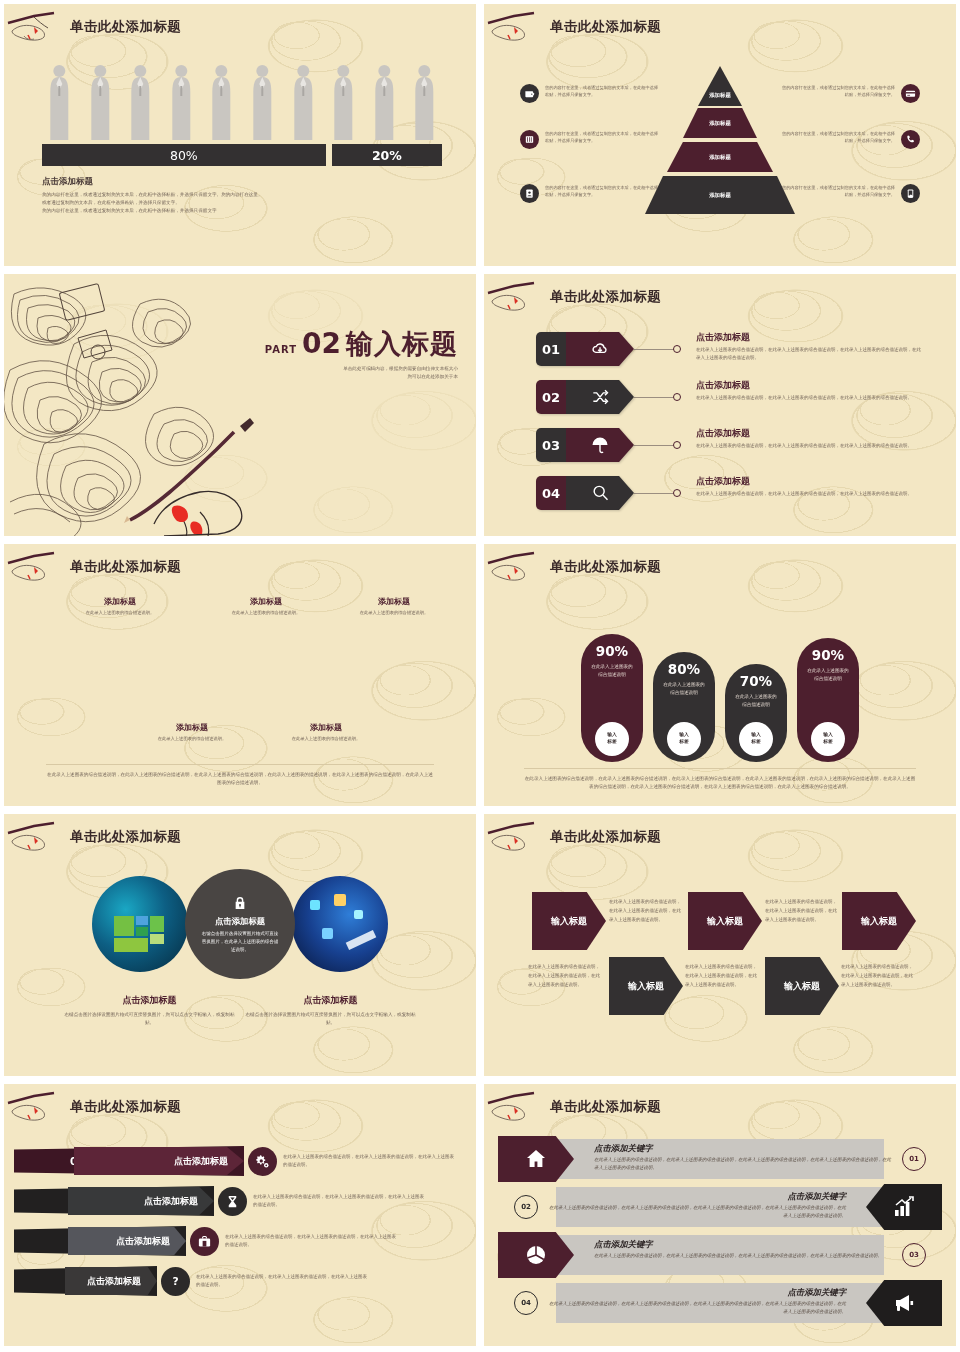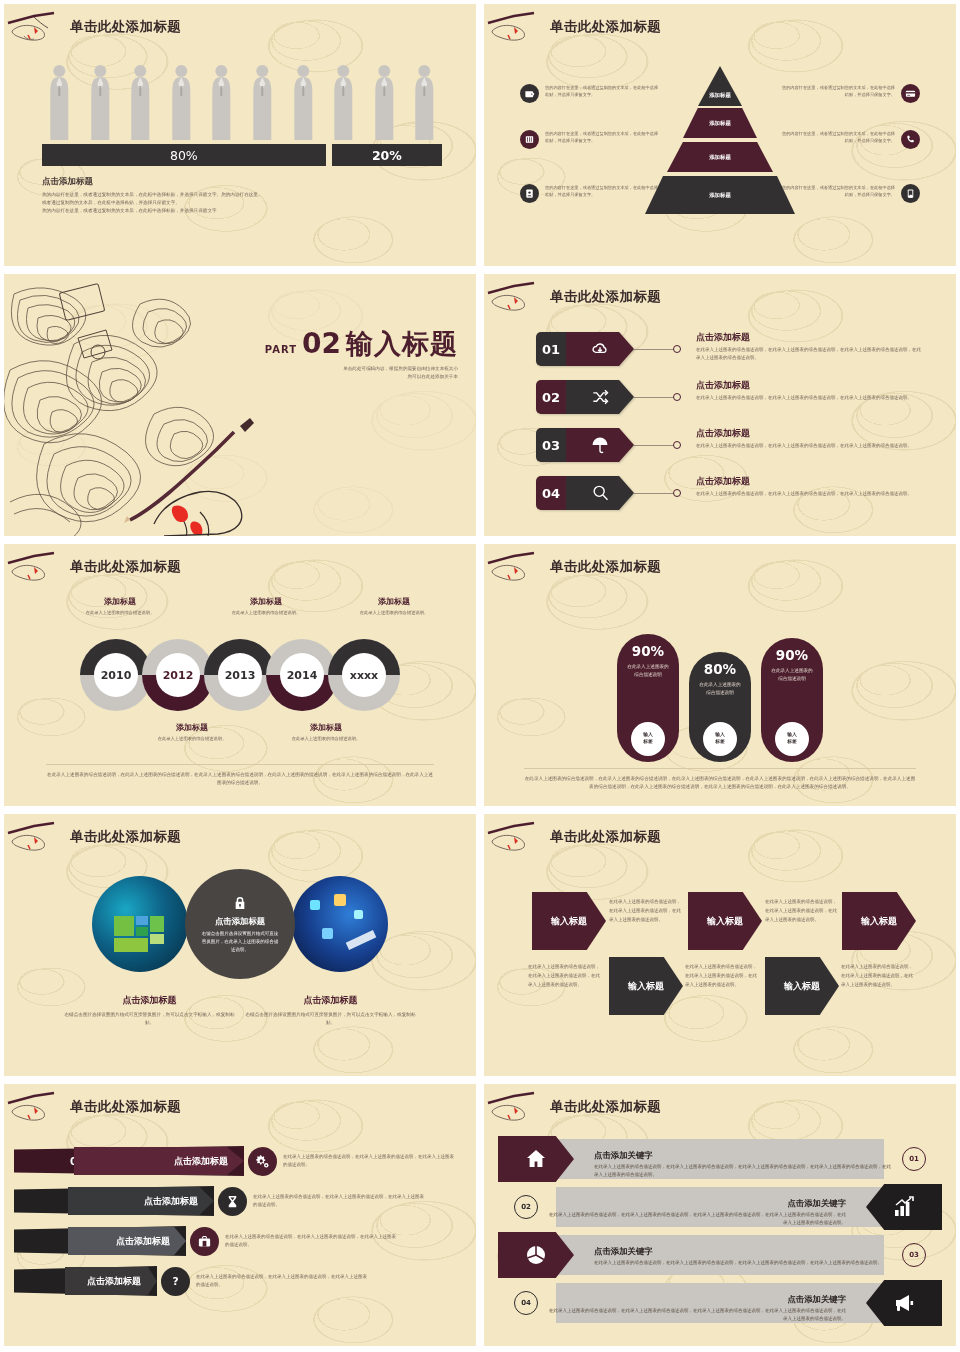--- a/index.html
+++ b/index.html
@@ -156,21 +156,21 @@
   .bn-end { position:absolute; top:0; width:76px; height:46px; display:flex; align-items:center;
             justify-content:center; }
   .bn-end svg { width:24px; height:24px; fill:#fff; }
   .bn-end.l { left:0; clip-path:polygon(0 0,76% 0,100% 50%,76% 100%,0 100%); }
   .bn-end.r { right:0; clip-path:polygon(24% 0,100% 0,100% 100%,24% 100%,0 50%); }
   .bn-end.mr { background:#4d1f2e; } .bn-end.dk { background:#1f1d1d; }
   .bn-badge { position:absolute; top:11px; width:24px; height:24px; border-radius:50%;
               border:1.3px solid #4d1f2e; color:#4d1f2e; font-size:7px; font-weight:bold;
               display:flex; align-items:center; justify-content:center;
               font-family:"DejaVu Sans",sans-serif; }
-  .bn-txt { position:absolute; top:14px; }
+  .bn-txt { position:absolute; top:7px;font-style:italic; }
   .bn-txt h4 { font-size:8.4px; font-weight:bold; color:#2e2626; margin-bottom:2px; }
   .bn-txt p { font-size:4.5px; line-height:1.8; color:#55483f; }
 
   
   .part-art { position:absolute; left:0; top:0; width:260px; height:262px; opacity:.95; }
   .part-txt { position:absolute; right:18px; top:52px; text-align:right; }
   .part-line1 { display:flex; align-items:baseline; justify-content:flex-end; gap:5px; }
   .part-word { font-size:10px; font-weight:bold; color:#4d1f2e; letter-spacing:1px;
                font-family:"DejaVu Sans",sans-serif; }
   .part-no { font-size:28px; font-weight:bold; color:#4d1f2e; font-family:"DejaVu Sans",sans-serif;}
@@ -534,42 +534,20 @@
   <div class="hdr">
     <svg class="brush" viewBox="0 0 66 32">
       <path d="M4 12 L30 5 L50 2" stroke="#4d1f2e" stroke-width="2.4" fill="none"></path>
       <path d="M8 20 C14 14 24 13 32 16 C38 18 42 22 40 26 C37 30 26 30 18 27 C12 25 8 23 8 20Z" fill="none" stroke="#6b5c52" stroke-width="0.9"></path>
       <path d="M30 16 l4 4 l-3 3 z" fill="#d93025"></path>
           <path d="M24 24 l2 4" stroke="#d93025" stroke-width="1.6"></path>
     </svg>
     <span class="hdr-title">单击此处添加标题</span>
   </div>
   <div class="body">
-    <div class="tl">
-      <div class="tl-node">
-        <div class="tl-ring tdark"></div>
-        <div class="tl-yr" style="color:#333031">2010</div>
-          </div>
-      <div class="tl-node">
-        <div class="tl-ring bdark"></div>
-        <div class="tl-yr" style="color:#4d1f2e">2012</div>
-          </div>
-      <div class="tl-node">
-        <div class="tl-ring tdark"></div>
-        <div class="tl-yr" style="color:#333031">2013</div>
-          </div>
-      <div class="tl-node">
-        <div class="tl-ring bdark"></div>
-        <div class="tl-yr" style="color:#333031">2014</div>
-          </div>
-      <div class="tl-node" style="margin-right:0">
-        <div class="tl-ring tdark"></div>
-        <div class="tl-yr" style="color:#333031">xxxx</div>
-          </div>
-    </div>
     <div class="tl-lbl" style="left:72px;top:52px;">
       <h5>添加标题</h5>
       <p>在此录入上述图表的综合描述说明。</p>
         </div>
     <div class="tl-lbl" style="left:218px;top:52px;">
       <h5>添加标题</h5>
       <p>在此录入上述图表的综合描述说明。</p>
         </div>
     <div class="tl-lbl" style="left:346px;top:52px;">
       <h5>添加标题</h5>
@@ -603,20 +581,25 @@
       <div class="cap mr" style="height:128px">
         <div class="pct">90%</div>
         <div class="cdesc">在此录入上述图表的综合描述说明</div>
         <div class="clab">输入<br>标签</div>
           </div>
       <div class="cap dk" style="height:110px">
         <div class="pct">80%</div>
         <div class="cdesc">在此录入上述图表的综合描述说明</div>
         <div class="clab">输入<br>标签</div>
           </div>
+      <div class="cap dk" style="height:98px">
+        <div class="pct">70%</div>
+        <div class="cdesc">在此录入上述图表的综合描述说明</div>
+        <div class="clab">输入<br>标签</div>
+          </div>
       <div class="cap mr" style="height:124px">
         <div class="pct">90%</div>
         <div class="cdesc">在此录入上述图表的综合描述说明</div>
         <div class="clab">输入<br>标签</div>
           </div>
     </div>
     <div class="s6-foot">在此录入上述图表的综合描述说明，在此录入上述图表的综合描述说明，在此录入上述图表的综合描述说明，在此录入上述图表的描述说明，在此录入上述图表的综合描述说明，在此录入上述图表的综合描述说明，在此录入上述图表的综合描述说明，在此录入上述图表的综合描述说明，在此录入上述图表的综合描述说明。</div>
   </div>
 </div>
 

